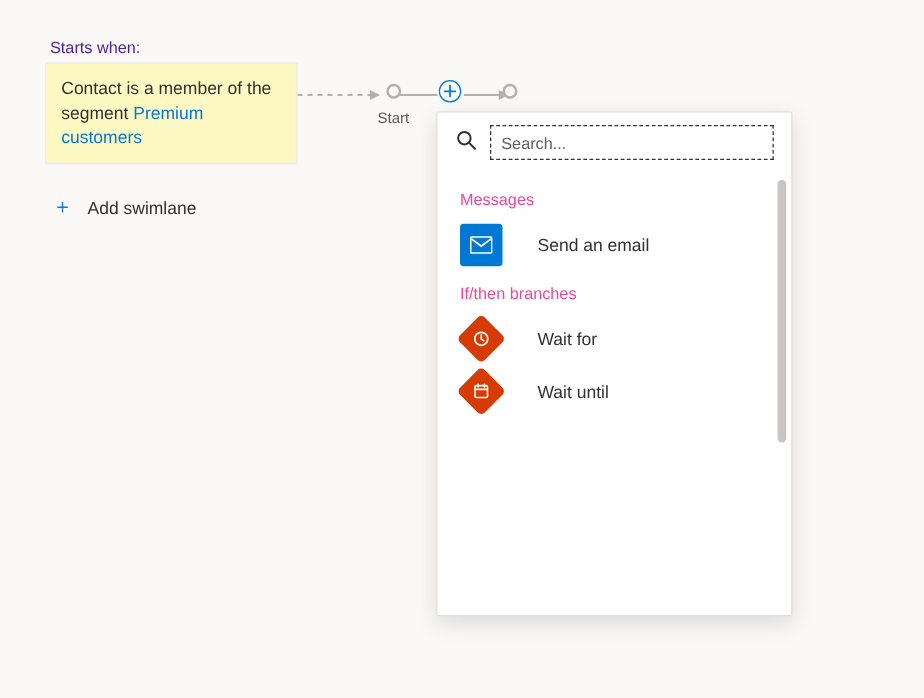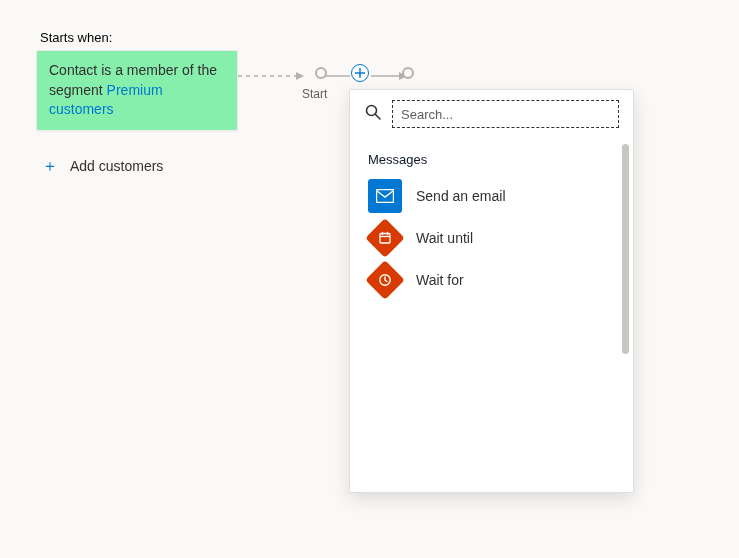--- a/index.html
+++ b/index.html
@@ -15,28 +15,28 @@
     .canvas {
       position: relative;
       width: 100%;
       height: 100%;
     }
     .starts-when-label {
       position: absolute;
       left: 40px;
       top: 30px;
       font-size: 13px;
-      color: #000000;
+      color: #4c1d95;
     }
     .entry-card {
       position: absolute;
       left: 36px;
       top: 50px;
       width: 202px;
-      background: #86efac;
+      background: #fef9c3;
       border: 1px solid #edebe9;
       border-radius: 2px;
       padding: 10px 12px;
       font-size: 14px;
       line-height: 1.4;
       box-shadow: 0 1px 2px rgba(0,0,0,0.04);
       cursor: pointer;
     }
     .entry-card .link {
       color: #0078d4;
@@ -47,21 +47,21 @@
       top: 72px;
       width: 175px;
       height: 24px;
     }
     .start-node {
       position: absolute;
       left: 302px;
       top: 67px;
       display: flex;
       flex-direction: column;
-      align-items: flex-end;
+      align-items: center;
     }
     .start-circle {
       width: 12px;
       height: 12px;
       border-radius: 50%;
       border: 2px solid #b3b0ad;
       background: #faf9f8;
     }
     .start-label {
       font-size: 12px;
@@ -143,27 +143,27 @@
     }
     .search-input::placeholder { color: #605e5c; }
     .popup-body {
       position: relative;
       flex: 1;
       overflow: hidden;
       padding: 6px 0 10px 0;
     }
     .section-label {
       font-size: 13px;
-      color: #0f172a;
+      color: #ec4899;
       padding: 10px 18px 8px 18px;
     }
     .action-row {
       display: flex;
       align-items: center;
-      gap: 14px;
+      gap: 28px;
       padding: 4px 18px;
       cursor: pointer;
       font-size: 14px;
     }
     .icon-tile {
       width: 34px;
       height: 34px;
       display: flex;
       align-items: center;
       justify-content: center;
@@ -228,21 +228,21 @@
   <div class="plus-node">
     <svg width="10" height="10" viewBox="0 0 10 10">
         <path d="M5 0v10M0 5h10" stroke="#0078d4" stroke-width="1.4"></path>
       </svg>
   </div>
 
   <div class="end-dot"></div>
 
   <div class="add-swimlane">
     <span class="plus">＋</span>
-    <span>Add customers</span>
+    <span>Add swimlane</span>
   </div>
 
   <div class="popup">
     <div class="popup-search">
       <span class="search-icon-wrap">
         <svg width="18" height="18" viewBox="0 0 18 18" fill="none">
             <circle cx="7.5" cy="7.5" r="5" stroke="#323130" stroke-width="1.6"></circle>
             <line x1="11.5" y1="11.5" x2="16" y2="16" stroke="#323130" stroke-width="1.6" stroke-linecap="round"></line>
           </svg>
       </span>
@@ -257,43 +257,44 @@
           <div class="icon-square">
             <svg width="18" height="14" viewBox="0 0 18 14" fill="none">
                 <rect x="0.5" y="0.5" width="17" height="13" rx="1" stroke="#fff" stroke-width="1.4"></rect>
                 <path d="M1 2l8 6 8-6" stroke="#fff" stroke-width="1.4" fill="none"></path>
               </svg>
           </div>
         </div>
         <span>Send an email</span>
       </div>
 
-
+      <div class="section-label">If/then branches</div>
+
+      <div class="action-row">
+        <div class="icon-tile">
+          <div class="icon-diamond">
+            <svg width="14" height="14" viewBox="0 0 14 14" fill="none">
+                <circle cx="7" cy="7" r="5.2" stroke="#fff" stroke-width="1.4"></circle>
+                <path d="M7 4v3.2l2 1.3" stroke="#fff" stroke-width="1.4" stroke-linecap="round"></path>
+              </svg>
+          </div>
+        </div>
+        <span>Wait for</span>
+      </div>
       <div class="action-row">
         <div class="icon-tile">
           <div class="icon-diamond">
             <svg width="14" height="14" viewBox="0 0 14 14" fill="none">
                 <rect x="2" y="2.5" width="10" height="9.5" rx="1" stroke="#fff" stroke-width="1.3"></rect>
                 <line x1="2" y1="5.5" x2="12" y2="5.5" stroke="#fff" stroke-width="1.3"></line>
                 <line x1="4.5" y1="1.5" x2="4.5" y2="3.5" stroke="#fff" stroke-width="1.3" stroke-linecap="round"></line>
                 <line x1="9.5" y1="1.5" x2="9.5" y2="3.5" stroke="#fff" stroke-width="1.3" stroke-linecap="round"></line>
               </svg>
           </div>
         </div>
         <span>Wait until</span>
       </div>
-      <div class="action-row">
-        <div class="icon-tile">
-          <div class="icon-diamond">
-            <svg width="14" height="14" viewBox="0 0 14 14" fill="none">
-                <circle cx="7" cy="7" r="5.2" stroke="#fff" stroke-width="1.4"></circle>
-                <path d="M7 4v3.2l2 1.3" stroke="#fff" stroke-width="1.4" stroke-linecap="round"></path>
-              </svg>
-          </div>
-        </div>
-        <span>Wait for</span>
-      </div>
 
       <div class="scrollbar"></div>
     </div>
   </div>
 
 </div>
 
 </body></html>

